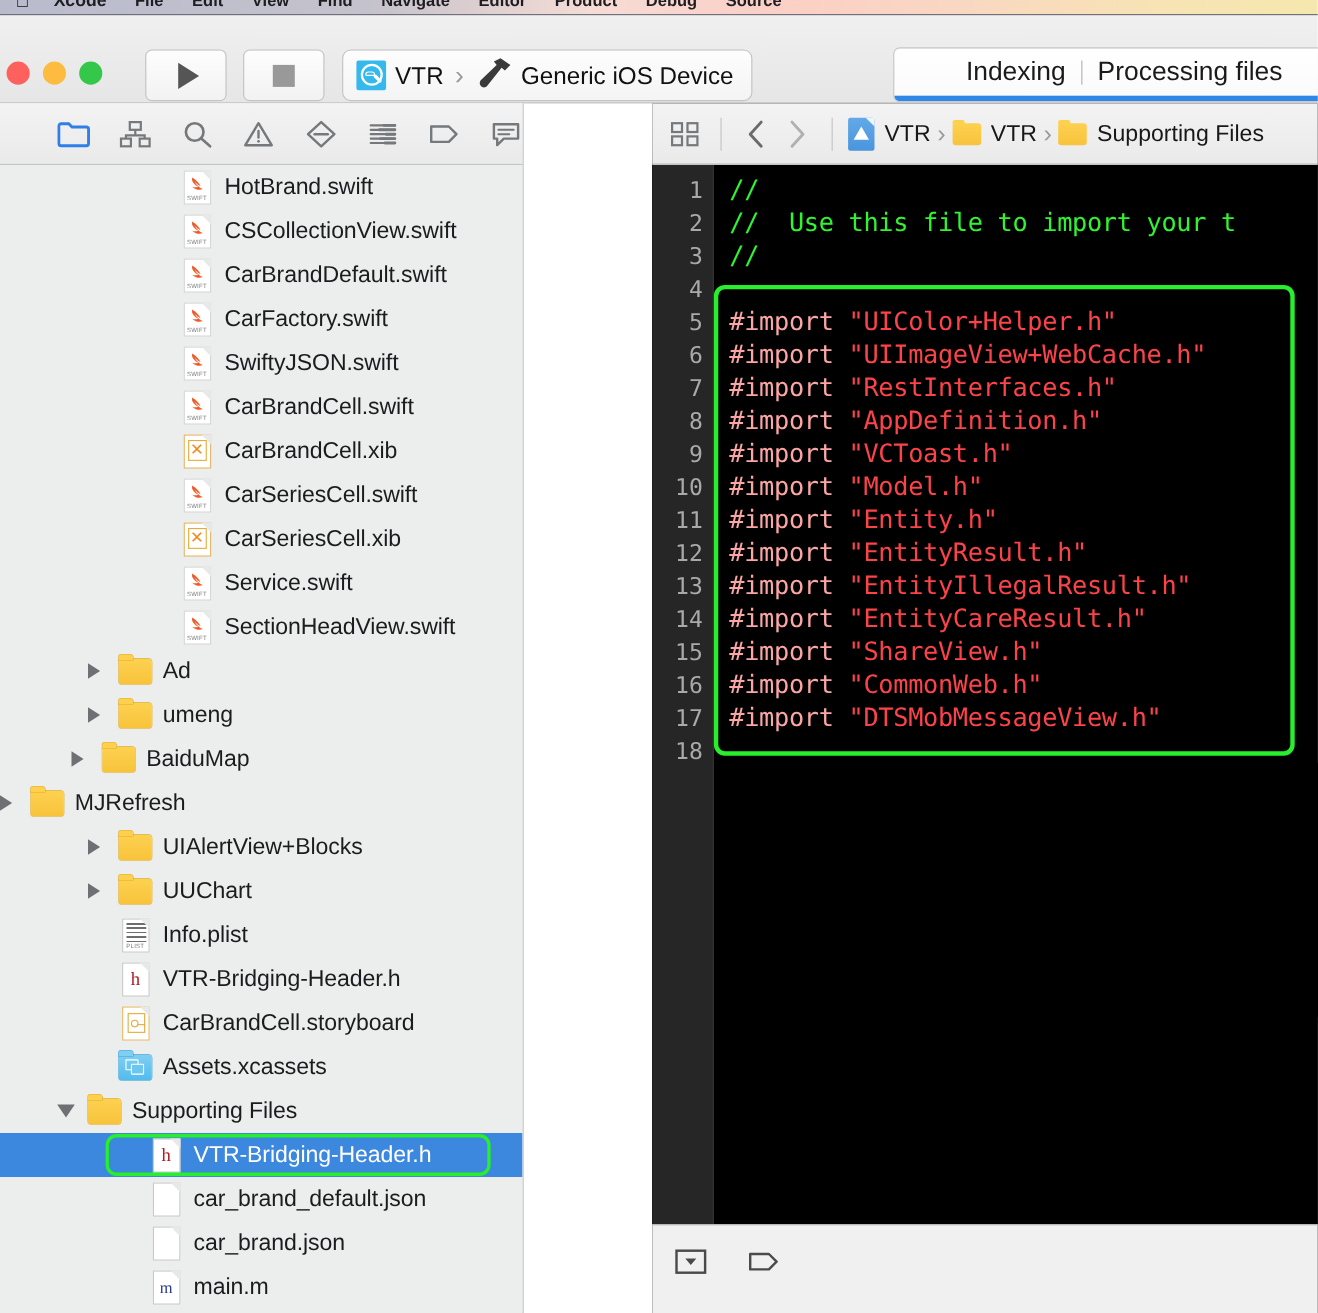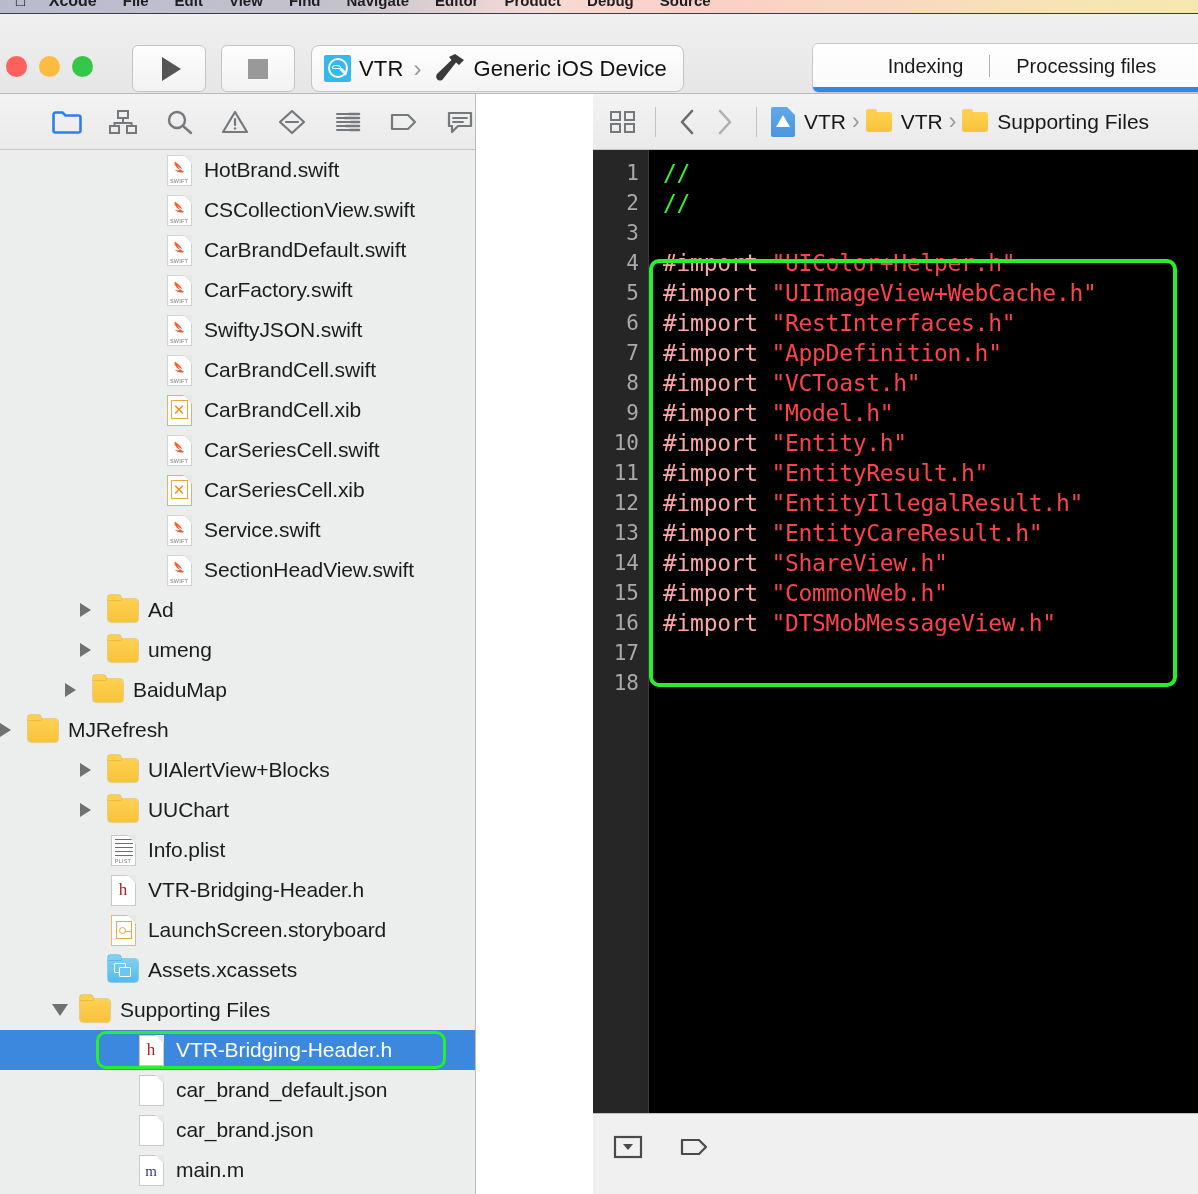--- a/index.html
+++ b/index.html
@@ -180,22 +180,22 @@
     border-radius: 6px;
     box-sizing: border-box;
     display: flex;
     align-items: center;
     justify-content: center;
     overflow: hidden;
   }
   .activity-text {
     display: flex;
     align-items: center;
-    gap: 26px;
-    font-size: 20px;
+    gap: 14px;
+    font-size: 24px;
     color: #1a1a1a;
     margin-top: -4px;
   }
   .activity-div {
     width: 1px;
     height: 22px;
     background: #b0b0b0;
   }
   .activity-bar {
     position: absolute;
@@ -900,21 +900,21 @@
           </span>
           <span class="row-label">VTR-Bridging-Header.h</span>
         </div>
         <div class="row" style="padding-left: 80px;">
           <span class="tri-slot"></span>
           <span class="icon-slot">
             <span class="doc storyboard">
               <span class="sb"></span>
             </span>
           </span>
-          <span class="row-label">LaunchScreen.storyboard</span>
+          <span class="row-label">CarBrandCell.storyboard</span>
         </div>
         <div class="row" style="padding-left: 80px;">
           <span class="tri-slot"></span>
           <span class="icon-slot">
             <span class="folder blue">
               <span class="xcassets-mark"></span>
               <span class="xcassets-mark2"></span>
             </span>
           </span>
           <span class="row-label">Assets.xcassets</span>
@@ -1022,20 +1022,21 @@
           <div class="ln">12</div>
           <div class="ln">13</div>
           <div class="ln">14</div>
           <div class="ln">15</div>
           <div class="ln">16</div>
           <div class="ln">17</div>
           <div class="ln">18</div>
         </div>
       <div class="code" id="code">
           <div class="cl"><span class="tok-comment">//</span></div>
+          <div class="cl"><span class="tok-comment">//  Use this file to import your t</span></div>
           <div class="cl"><span class="tok-comment">//</span></div>
           <div class="cl">&nbsp;</div>
           <div class="cl"><span class="tok-pre">#import </span><span class="tok-str">"UIColor+Helper.h"</span></div>
           <div class="cl"><span class="tok-pre">#import </span><span class="tok-str">"UIImageView+WebCache.h"</span></div>
           <div class="cl"><span class="tok-pre">#import </span><span class="tok-str">"RestInterfaces.h"</span></div>
           <div class="cl"><span class="tok-pre">#import </span><span class="tok-str">"AppDefinition.h"</span></div>
           <div class="cl"><span class="tok-pre">#import </span><span class="tok-str">"VCToast.h"</span></div>
           <div class="cl"><span class="tok-pre">#import </span><span class="tok-str">"Model.h"</span></div>
           <div class="cl"><span class="tok-pre">#import </span><span class="tok-str">"Entity.h"</span></div>
           <div class="cl"><span class="tok-pre">#import </span><span class="tok-str">"EntityResult.h"</span></div>

